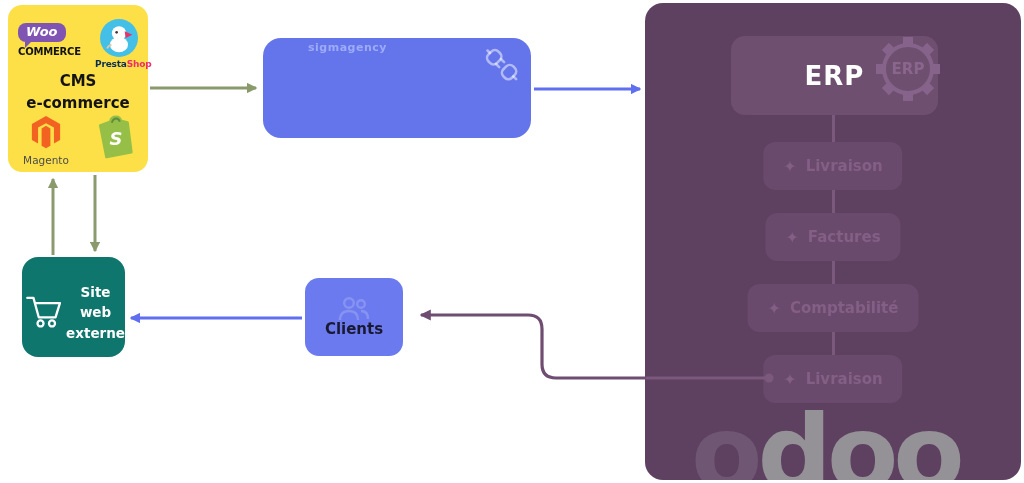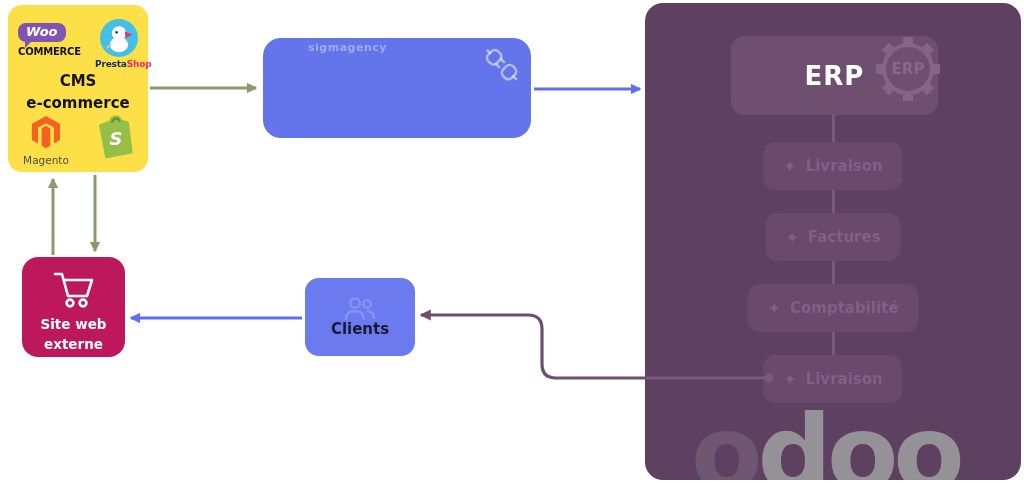--- a/index.html
+++ b/index.html
@@ -42,26 +42,26 @@
   .erp-item{position:absolute;left:50%;transform:translateX(-50%);height:48px;background:#6a4a6c;
             border-radius:12px;display:flex;align-items:center;justify-content:center;gap:9px;
             padding:0 20px;white-space:nowrap;color:#835e85;font-size:15px;font-weight:700;}
   .erp-item .sparkle{font-size:16px;}
   .item-0{top:139px;} .item-1{top:210px;} .item-2{top:281px;} .item-3{top:352px;}
   .odoo{position:absolute;left:46px;top:398px;font-size:104px;font-weight:800;
         letter-spacing:-5px;line-height:1;color:#949296;}
   .odoo .o1{color:#6f5673;}
 
   
-  .site{left:22px;top:257px;width:103px;height:100px;background:#be185d;border-radius:16px;
-        display:flex;flex-direction:column;align-items:center;padding-top:10px;}
+  .site{left:22px;top:257px;width:103px;height:100px;background:#0f766e;border-radius:16px;
+        display:flex;flex-direction:row;align-items:center;padding-top:10px;}
   .site-label{margin-top:1px;text-align:center;color:#fff;font-size:13.5px;font-weight:600;line-height:1.5;}
 
   
-  .clients{left:305px;top:278px;width:110px;height:78px;background:#6b7bef;border-radius:14px;
+  .clients{left:305px;top:278px;width:98px;height:78px;background:#6b7bef;border-radius:14px;
            display:flex;flex-direction:column;align-items:center;justify-content:center;}
   .clients-label{color:#191932;font-size:15px;font-weight:800;margin-top:-2px;}
 
   .arrows{position:absolute;left:0;top:0;pointer-events:none;z-index:5;}
 </style>
 </head>
 <body>
 
 <div class="canvas">
 

